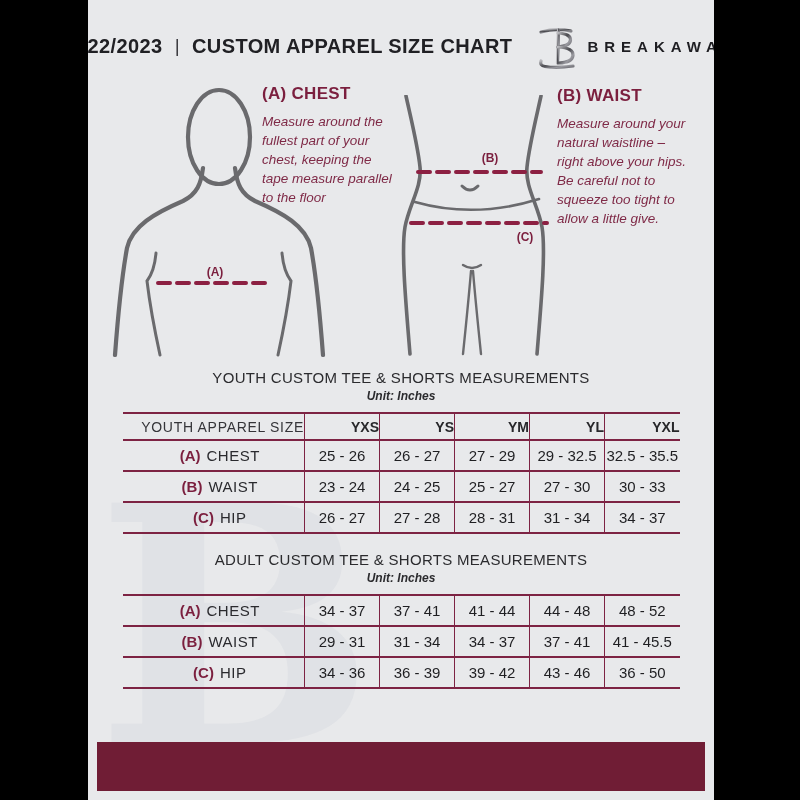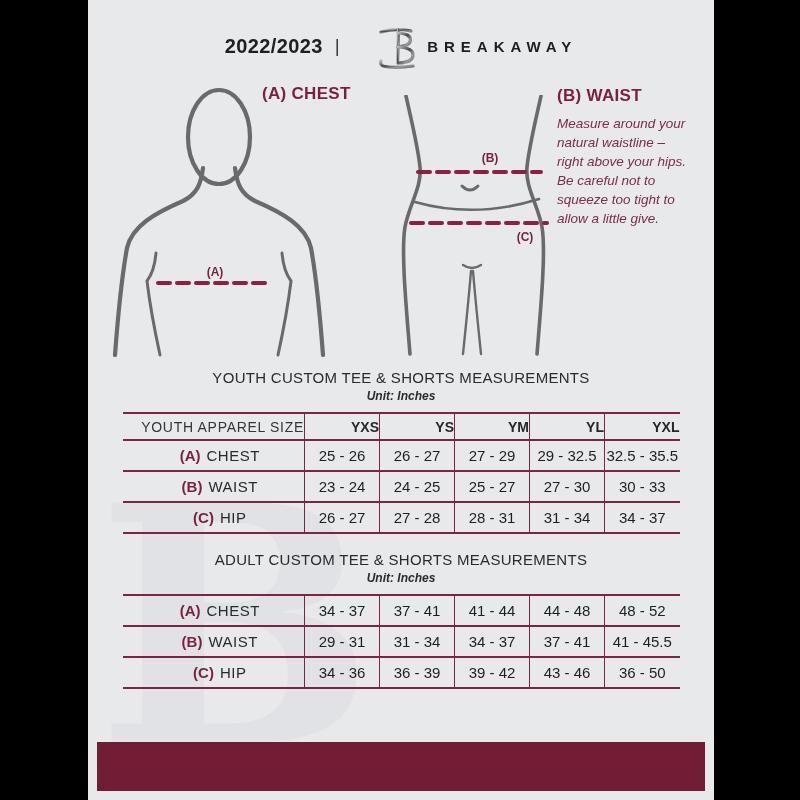--- a/index.html
+++ b/index.html
@@ -75,20 +75,21 @@
 
 <div class="stage">
   <div class="page">
 
     <div class="watermark">B</div>
 
     <div class="hdr">
       <div class="hdr-title">
         <span>2022/2023</span>
         <span class="hdr-sep">|</span>
+        <span>CUSTOM APPAREL SIZE CHART</span>
       </div>
       <div class="brand">
         <svg width="40" height="48" viewBox="0 0 40 48">
           <defs>
             <linearGradient id="silver" x1="0" y1="0" x2="1" y2="1">
               <stop offset="0" stop-color="#b8b8bc"></stop>
               <stop offset="0.45" stop-color="#4a4a4f"></stop>
               <stop offset="0.75" stop-color="#9a9aa0"></stop>
               <stop offset="1" stop-color="#6e6e74"></stop>
             </linearGradient>
@@ -124,20 +125,25 @@
       <path stroke-width="2.4" d="M 76 176 C 74 200 71 230 68 259"></path>
       <path stroke-width="2.4" d="M 78 176 C 80 200 83 230 86 259"></path>
       <path class="dash" d="M 23 77 H 146"></path>
       <path class="dash" d="M 16 128 H 152"></path>
       <text x="95" y="67" text-anchor="middle">(B)</text>
       <text x="130" y="146" text-anchor="middle">(C)</text>
     </svg>
 
     <div class="instr instr-a">
       <h3>(A) CHEST</h3>
+      <p>Measure around the
+fullest part of your
+chest, keeping the
+tape measure parallel
+to the floor</p>
     </div>
     <div class="instr instr-b">
       <h3>(B) WAIST</h3>
       <p>Measure around your
 natural waistline –
 right above your hips.
 Be careful not to
 squeeze too tight to
 allow a little give.</p>
     </div>

